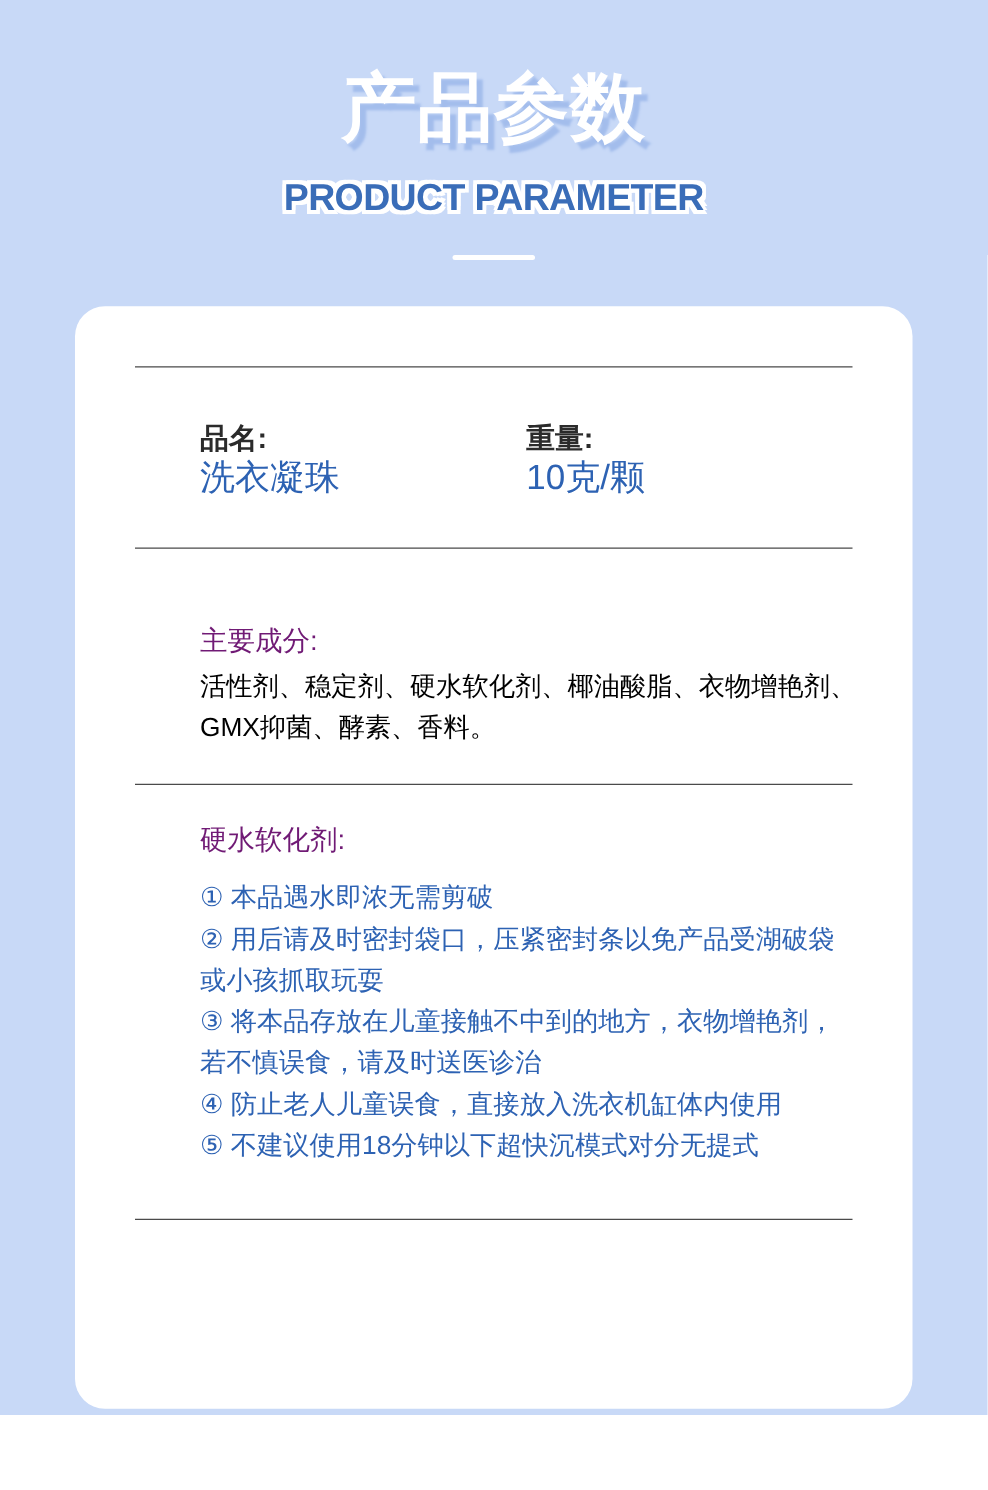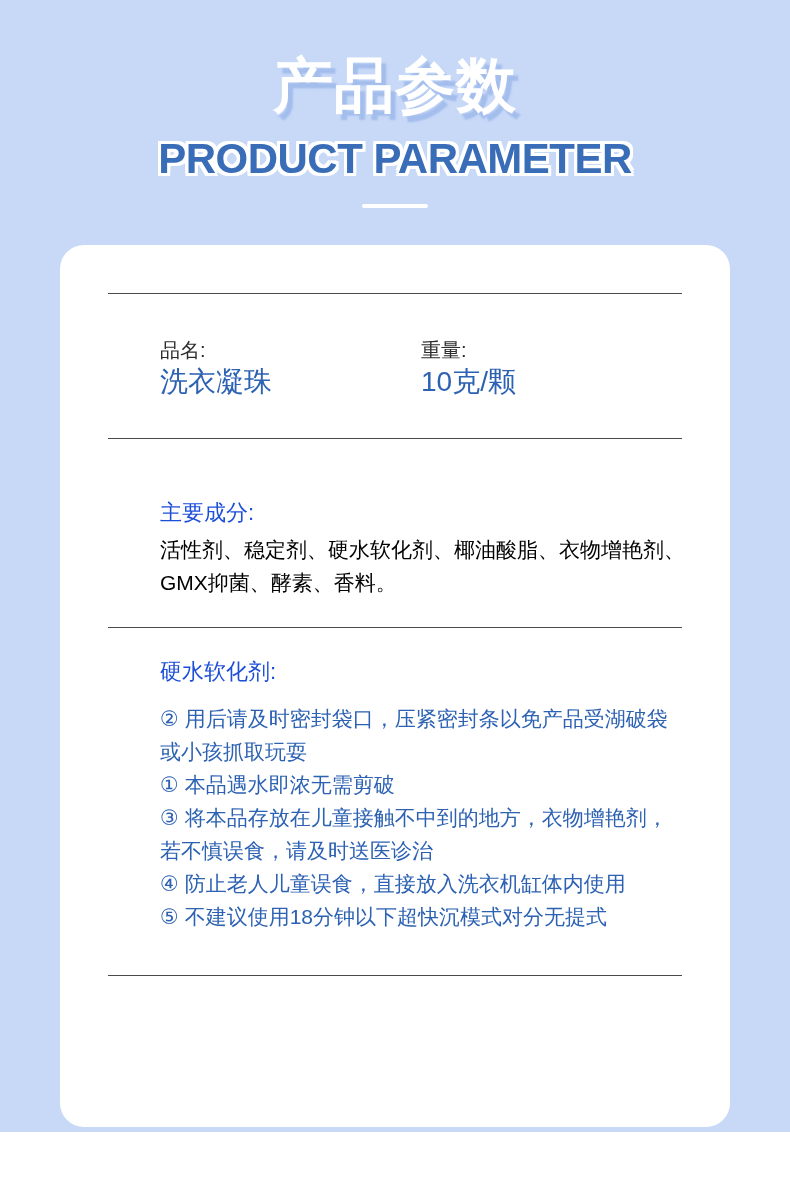--- a/index.html
+++ b/index.html
@@ -20,21 +20,21 @@
   .title {
     margin: 0;
     font-size: 60px; line-height: 64px;
     font-weight: 700;
     color: #ffffff;
     letter-spacing: 1px;
     text-shadow: 5px 6px 2px #a3bdec;
   }
   .subtitle {
     margin: 18px 0 0;
-    font-size: 42px; line-height: 46px;
+    font-size: 30px; line-height: 46px;
     font-weight: 700;
     color: #3a6db8;
     letter-spacing: -0.5px;
     text-shadow:
       -3px -3px 0 #ffffff, 3px -3px 0 #ffffff,
       -3px  3px 0 #ffffff, 3px  3px 0 #ffffff,
       -3px  0   0 #ffffff, 3px  0   0 #ffffff,
        0   -3px 0 #ffffff, 0    3px 0 #ffffff;
   }
   .mini-divider {
@@ -57,29 +57,29 @@
     border-top: 1.5px solid #4a4a4a;
   }
   
   .fields {
     box-sizing: border-box;
     display: flex;
     height: 144px;
     padding: 44px 0 0 52px;
   }
   .field { width: 345px; }
-  .field-label { font-size: 20px; line-height: 24px; color: #2b2b2b; }
+  .field-label { font-size: 23px; line-height: 24px; color: #2b2b2b; font-weight: bold; }
   .field-value { font-size: 28px; line-height: 24px; color: #2d62b3; margin-top: 8px; }
   
   .ingredients {
     box-sizing: border-box;
     height: 188px;
     padding: 62px 0 0 52px;
   }
-  .section-heading { font-size: 22px; line-height: 24px; color: #1d4ed8; }
+  .section-heading { font-size: 22px; line-height: 24px; color: #701a75; }
   .ingredients-text {
     margin-top: 8px;
     font-size: 21px; line-height: 33px;
     color: #000000;
     white-space: pre-line;
     width: 530px;
   }
   
   .notes {
     box-sizing: border-box;
@@ -129,23 +129,23 @@
       <div class="section-heading">主要成分:</div>
       <div class="ingredients-text">活性剂、稳定剂、硬水软化剂、椰油酸脂、衣物增艳剂、
 GMX抑菌、酵素、香料。</div>
     </section>
 
     <hr class="rule">
 
     <section class="notes">
       <div class="section-heading">硬水软化剂:</div>
       <ul class="notes-list">
+        <li>① 本品遇水即浓无需剪破</li>
         <li>② 用后请及时密封袋口，压紧密封条以免产品受湖破袋
 或小孩抓取玩耍</li>
-        <li>① 本品遇水即浓无需剪破</li>
         <li>③ 将本品存放在儿童接触不中到的地方，衣物增艳剂，
 若不慎误食，请及时送医诊治</li>
         <li>④ 防止老人儿童误食，直接放入洗衣机缸体内使用</li>
         <li>⑤ 不建议使用18分钟以下超快沉模式对分无提式</li>
       </ul>
     </section>
 
     <hr class="rule">
 
   </main>

